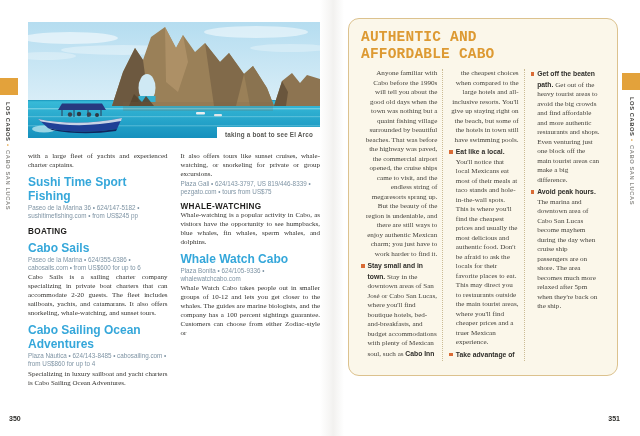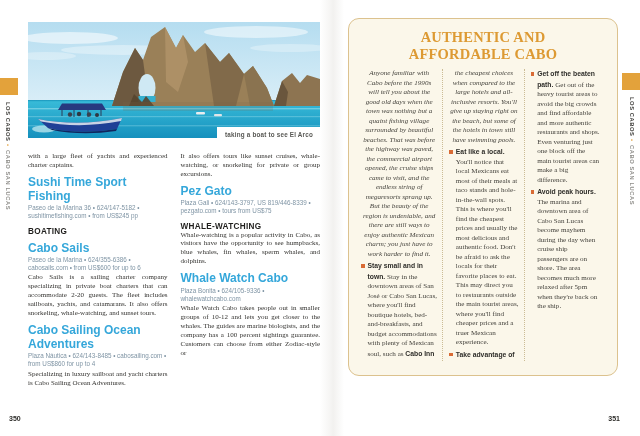--- a/index.html
+++ b/index.html
@@ -42,28 +42,28 @@
   .section-head{font-size:8.2px;font-weight:bold;color:#1f1e1c;letter-spacing:.3px;margin:6.5px 0 0;}
 
   .pagenum{position:absolute;font-size:7px;font-weight:bold;color:#2e2d2a;}
   .pn-left{left:9px;top:415px;}
   .pn-right{right:20px;top:415px;}
 
   
   .feature-box{position:absolute;left:348px;top:18px;width:270px;height:358px;
     box-sizing:border-box;background:var(--cream,#FBF7EA);
     border:1px solid #dcc28e;border-radius:11px;padding:10px 12px 8px;overflow:hidden;}
-  .f-title{font-family:Liberation Serif, serif;font-weight:bold;font-size:14.5px;
-    line-height:16.5px;color:var(--title-orange,#DD9A33);letter-spacing:.2px;margin:0 0 7px;text-align:center;}
+  .f-title{font-family:Liberation Mono, monospace;font-weight:bold;font-size:14.5px;
+    line-height:16.5px;color:var(--title-orange,#DD9A33);letter-spacing:.2px;margin:0 0 7px;}
   .fcols{display:flex;height:292px;overflow:hidden;}
   .fcol{width:33.33%;box-sizing:border-box;padding:0 5px 0 6px;min-width:0;}
   .fcol:first-child{padding-left:0;}
   .fcol + .fcol{border-left:1px dotted #cbbc95;}
   .fbody{font-family:"Liberation Serif",serif;font-size:7.1px;line-height:9.5px;
-    color:#45433d;margin:0 0 2px;text-align:center;font-style:italic;}
+    color:#45433d;margin:0 0 2px;text-align:right;}
   .fbullet{display:flex;margin:0 0 2px;}
   .sq{flex:0 0 auto;width:3.5px;height:3.5px;background:var(--bullet-orange,#D96B35);
     margin:3px 3px 0 0;}
   .btext{flex:1;min-width:0;font-family:"Liberation Serif",serif;font-size:7.1px;
     line-height:9.5px;color:#45433d;}
   .blead,.bstrong{font-family:"Liberation Sans",sans-serif;font-weight:bold;
     font-size:6.8px;color:#2f2e2a;}
 </style>
 </head>
 <body>
@@ -140,21 +140,20 @@
         <h3 class="section-head">BOATING</h3>
         <h4 class="listing-name">Cabo Sails</h4>
         <p class="info">Paseo de la Marina • 624/355-6386 • cabosails.com • from US$600 for up to 6</p>
         <p class="body">Cabo Sails is a sailing charter company specializing in private boat charters that can accommodate 2-20 guests. The fleet includes sailboats, yachts, and catamarans. It also offers snorkeling, whale-watching, and sunset tours.</p>
         <h4 class="listing-name">Cabo Sailing Ocean Adventures</h4>
         <p class="info">Plaza Náutica • 624/143-8485 • cabosailing.com • from US$860 for up to 4</p>
         <p class="body">Specializing in luxury sailboat and yacht charters is Cabo Sailing Ocean Adventures.</p>
       </div>
       <div class="col">
         <p class="body">It also offers tours like sunset cruises, whale-watching, or snorkeling for private or group excursions.</p>
-        <h4 class="listing-name">Pez Gato</h4>
         <p class="info">Plaza Gali • 624/143-3797, US 819/446-8339 • pezgato.com • tours from US$75</p>
         <h3 class="section-head">WHALE-WATCHING</h3>
         <p class="body">Whale-watching is a popular activity in Cabo, as visitors have the opportunity to see humpbacks, blue whales, fin whales, sperm whales, and dolphins.</p>
         <h4 class="listing-name">Whale Watch Cabo</h4>
         <p class="info">Plaza Bonita • 624/105-9336 • whalewatchcabo.com</p>
         <p class="body">Whale Watch Cabo takes people out in smaller groups of 10-12 and lets you get closer to the whales. The guides are marine biologists, and the company has a 100 percent sightings guarantee. Customers can choose from either Zodiac-style or</p>
       </div>
     </div>
 
     <div class="pagenum pn-left">350</div>

